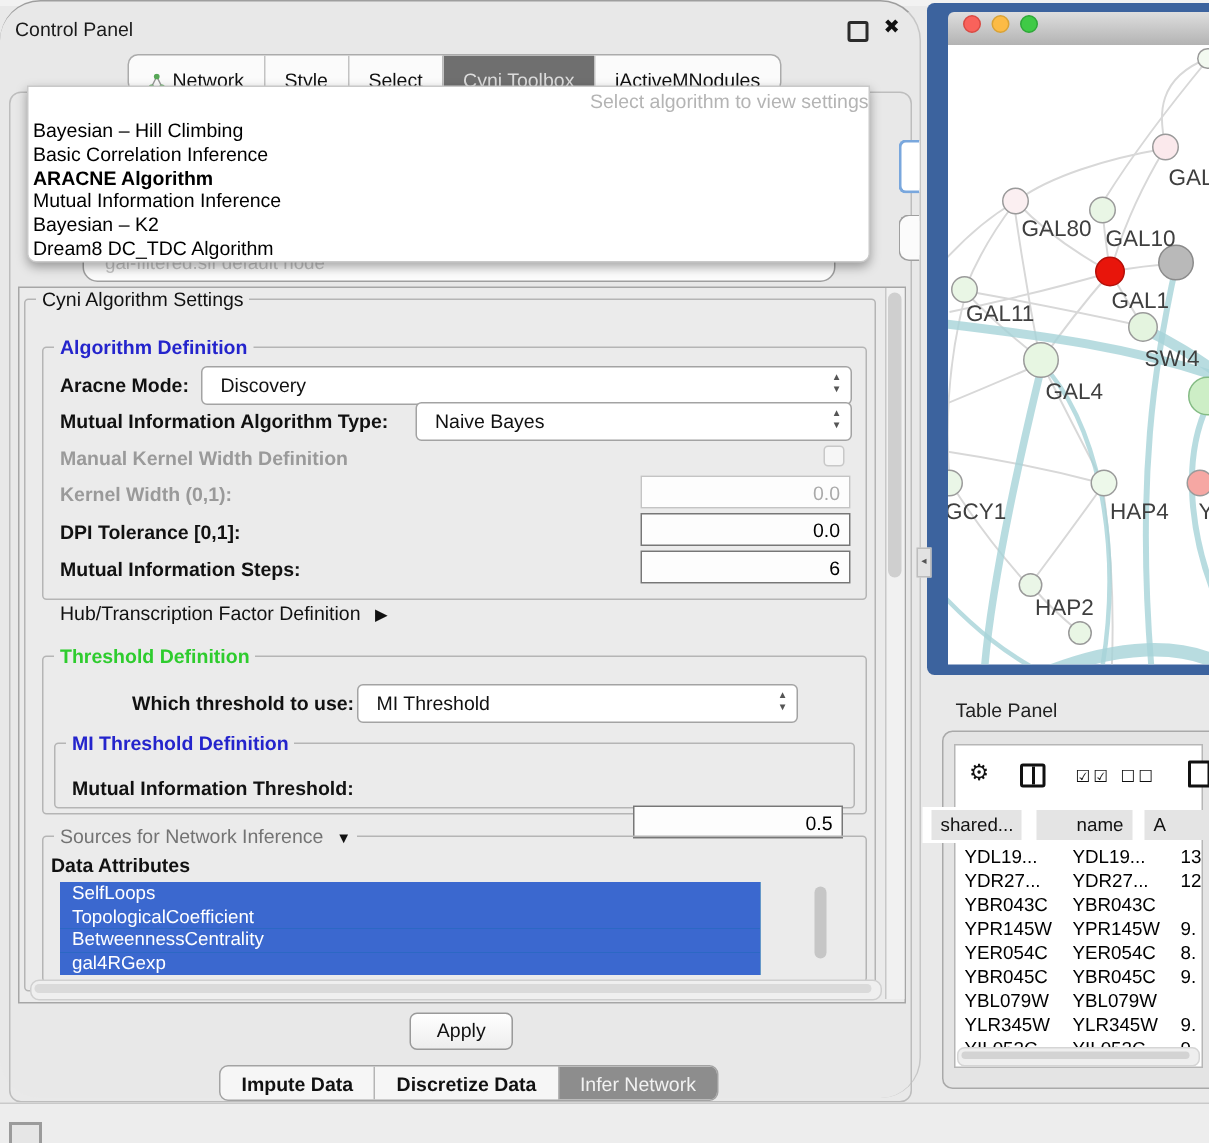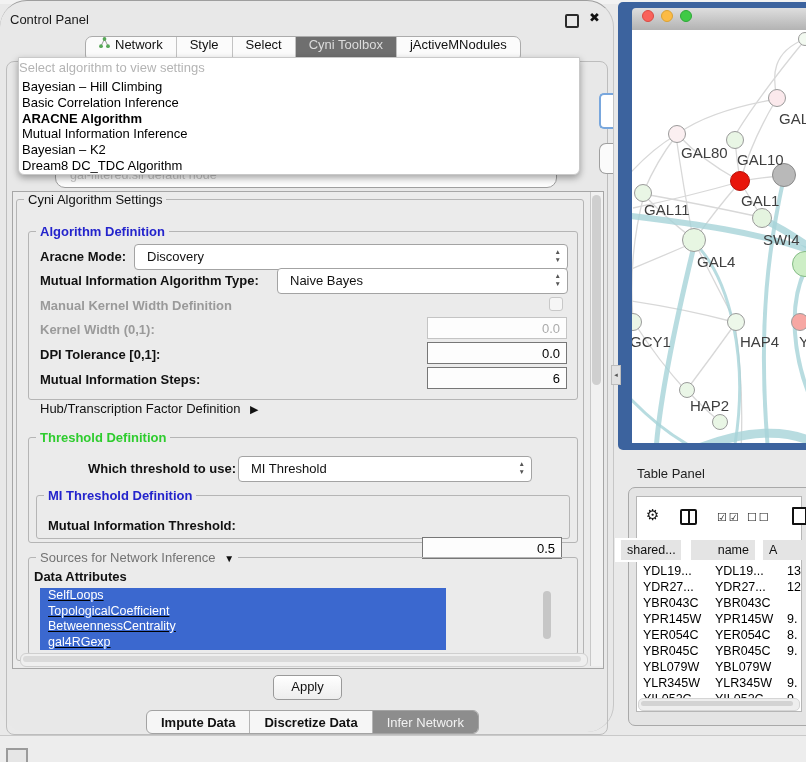--- a/index.html
+++ b/index.html
@@ -9,29 +9,29 @@
   
   #control-panel{left:0;top:4;width:613px;height:731px;background:#e8e8e8;
     border-top:1px solid #9e9e9e;border-right:1px solid #c6c6c6;border-radius:27px;}
   #cp-title{left:10px;top:11px;font-size:13px;color:#1a1a1a;}
   #float-btn{left:565px;top:13px;width:10px;height:10px;border:2px solid #2b2b2b;border-radius:2px;}
   #close-btn{left:589px;top:9px;font-size:13px;font-weight:bold;color:#111;}
   #content-frame{left:6px;top:60px;width:600px;height:672px;border:1px solid #bdbdbd;border-radius:8px;}
   
   #tab-bar{left:85px;top:35px;height:24px;display:flex;border:1px solid #ababab;border-radius:7px;
     overflow:hidden;background:#fbfbfb;z-index:5;}
-  .tab{display:flex;align-items:flex-start;justify-content:center;gap:5px;padding:0 13px;
+  .tab{display:flex;align-items:flex-end;justify-content:center;gap:5px;padding:0 13px;
     font-size:13px;color:#111;border-left:1px solid #c3c3c3;cursor:default;white-space:nowrap;}
   .tab:first-child{border-left:none;}
   .tab.sel{background:#6f6f6f;color:#dcdcdc;}
   .net-ico{display:inline-block;height:12px;}
   
   #algo-dropdown{left:18px;top:57px;width:560px;height:116px;background:#fff;
     border:1px solid #c9c9c9;border-radius:0 0 6px 6px;box-shadow:0 3px 7px rgba(0,0,0,.35);z-index:40;}
-  #dd-prompt{left:0;top:2px;width:560px;text-align:left;font-size:13px;color:#b4b4b4;}
+  #dd-prompt{left:0;top:2px;width:560px;text-align:right;font-size:13px;color:#b4b4b4;}
   #dd-list{left:0;top:21px;width:560px;}
   .dd-item{height:15.8px;line-height:15.8px;padding-left:3px;font-size:13px;color:#000;}
   .dd-item.sel{font-weight:bold;}
   
   #bg-combo{left:55px;top:164px;width:500px;height:22px;border:1px solid #9f9f9f;border-radius:10px;
     background:#fcfcfc;z-index:30;overflow:hidden;}
   #bg-combo span{position:absolute;left:14px;top:3px;font-size:12.5px;color:#c4c4c4;white-space:nowrap;}
   #frag-blue{left:599px;top:93px;width:12px;height:32px;border:2px solid #79a7dd;border-right:none;
     border-radius:5px 0 0 5px;background:#fff;}
   #frag-gray{left:599px;top:143px;width:13px;height:29px;border:1px solid #9f9f9f;border-right:none;
@@ -52,21 +52,21 @@
     font-size:6.5px;line-height:8px;color:#555;}
   .field{background:#fdfdfd;border:1px solid #c4c4c4;text-align:right;font-size:13px;
     padding:3px 6px 0 0;box-sizing:border-box;}
   .field.en{border:1.5px solid #777;color:#000;}
   .field.dis{color:#aaa;}
   .tri-right::after{content:"▶";font-size:11px;color:#111;}
   .tri-down::after{content:"▼";font-size:10px;color:#111;}
   #checkbox-mkw{left:549px;top:296px;width:12px;height:12px;border:1px solid #c8c8c8;
     border-radius:3px;background:#f6f6f6;}
   
-  #attr-list{left:40px;top:587px;width:406px;height:62px;background:#0369a1;overflow:hidden;text-decoration:underline;}
+  #attr-list{left:40px;top:587px;width:467px;height:62px;background:#0369a1;overflow:hidden;}
   .attr-item{height:15.5px;line-height:15.5px;background:#3b68cf;color:#fff;font-size:12.5px;padding-left:8px;}
   #attr-scroll{left:543px;top:590px;width:8px;height:48px;background:#c6c6c6;border-radius:4px;}
   #hscroll{left:20px;top:652px;width:566px;height:12px;background:#efefef;border:1px solid #cfcfcf;border-radius:6px;}
   #hscroll-thumb{left:2px;top:2px;width:558px;height:6px;background:#dadada;border-radius:4px;position:absolute;}
   #apply-btn{left:273px;top:674px;width:67px;height:23px;border:1px solid #9a9a9a;border-radius:5px;
     background:linear-gradient(#ffffff,#ededed);font-size:13px;color:#111;text-align:center;line-height:22px;}
   #bottom-tabs{left:146px;top:709px;height:22px;display:flex;border:1px solid #a3a3a3;border-radius:6px;
     overflow:hidden;background:#f6f6f6;}
   .btab{display:flex;align-items:center;padding:0 14px;font-size:13px;font-weight:bold;color:#111;
     border-left:1px solid #b5b5b5;white-space:nowrap;}

